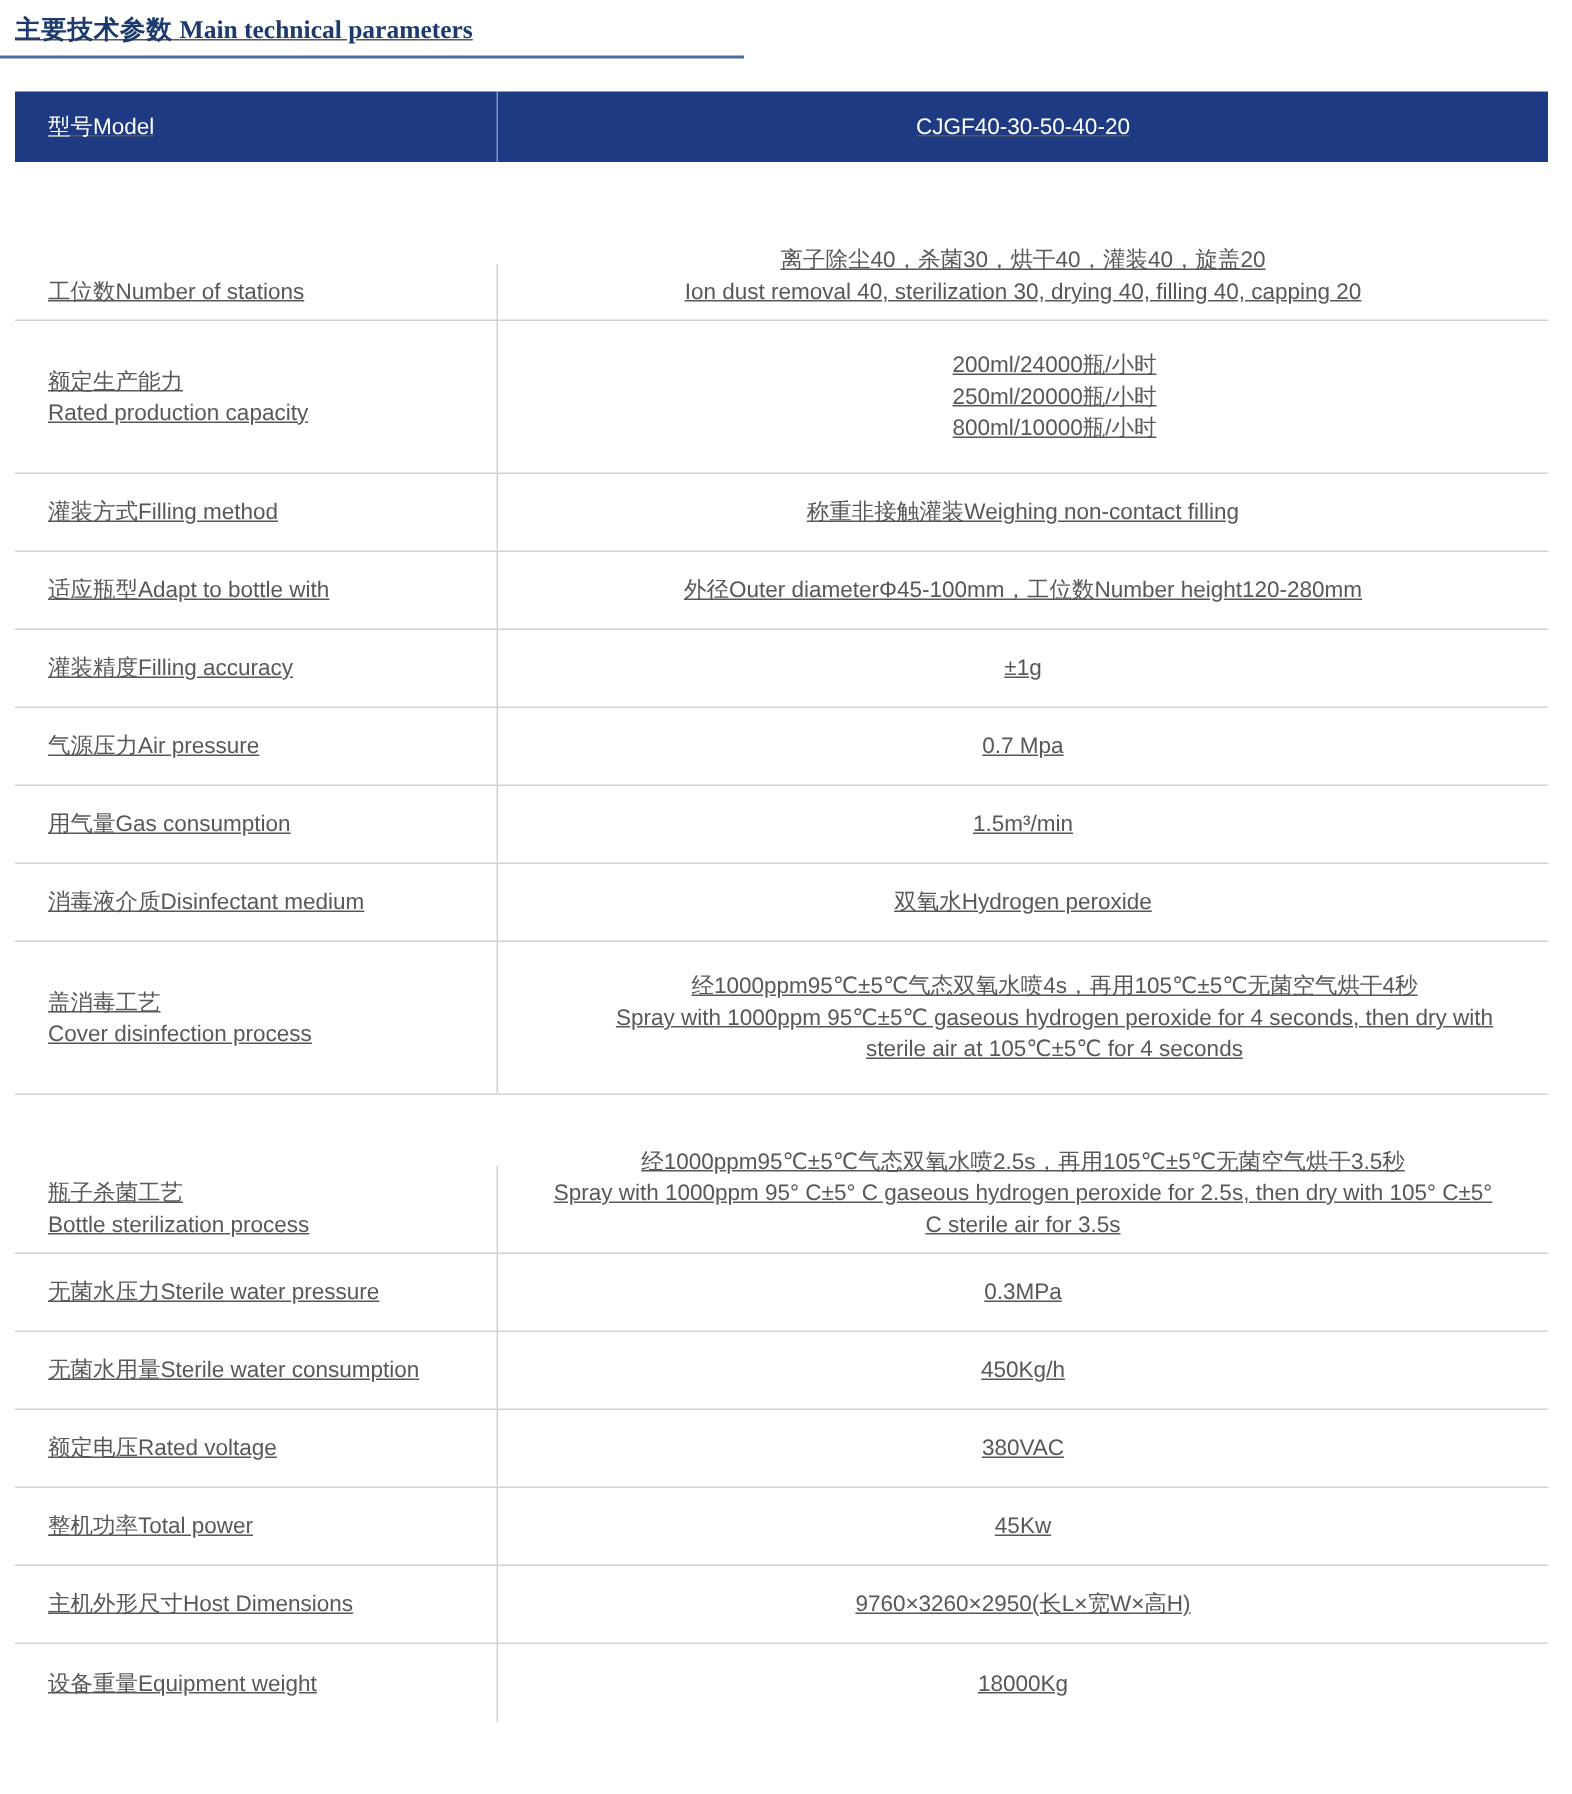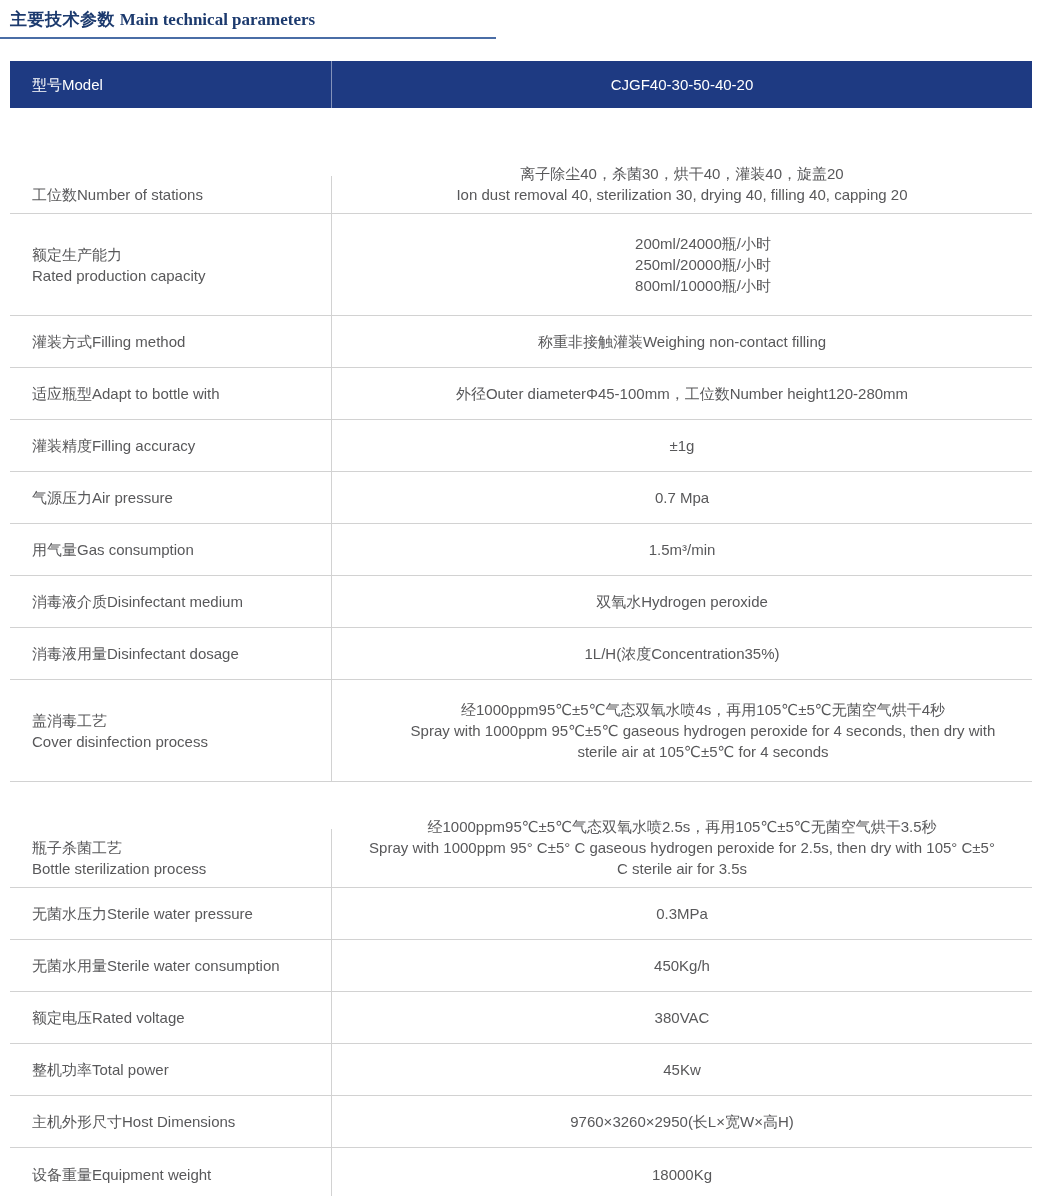--- a/index.html
+++ b/index.html
@@ -6,20 +6,21 @@
   html, body {
     background: #ffffff;
     font-family: "Liberation Sans", "DejaVu Sans", sans-serif;
     color: #58585a;
   }
   .page {
     width: 1048px;
     height: 1196px;
     background: #ffffff;
     position: relative;
+    text-decoration: underline;
   }
   .title-wrap {
     padding: 8px 0 0 10px;
     width: 496px;
     border-bottom: 2px solid #4a6da6;
     padding-bottom: 6px;
   }
   .page-title {
     font-size: 17px;
     font-weight: bold;
@@ -133,24 +134,20 @@
     <div class="tr">
       <div class="td td-label">用气量Gas consumption</div>
       <div class="td td-value">1.5m³/min</div>
     </div>
 
     <div class="tr">
       <div class="td td-label">消毒液介质Disinfectant medium</div>
       <div class="td td-value">双氧水Hydrogen peroxide</div>
     </div>
 
-    <div class="tr">
-      <div class="td td-label">消毒液用量Disinfectant dosage</div>
-      <div class="td td-value">1L/H(浓度Concentration35%)</div>
-    </div>
 
     <div class="tr tr--tall">
       <div class="td td-label">盖消毒工艺
 Cover disinfection process</div>
       <div class="td td-value">经1000ppm95℃±5℃气态双氧水喷4s，再用105℃±5℃无菌空气烘干4秒
 Spray with 1000ppm 95℃±5℃ gaseous hydrogen peroxide for 4 seconds, then dry with sterile air at 105℃±5℃ for 4 seconds</div>
     </div>
 
     <div class="tr tr--xtall">
       <div class="td td-label">瓶子杀菌工艺

